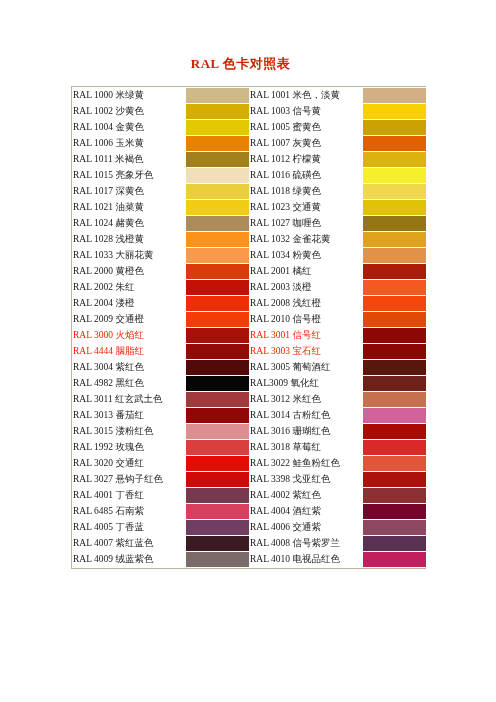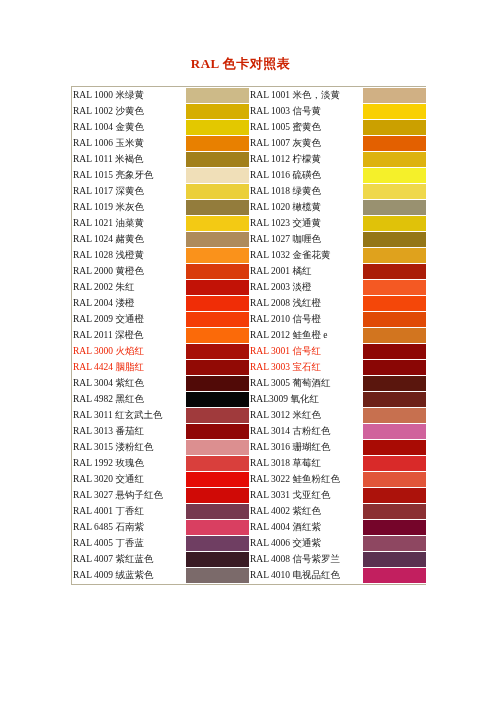--- a/index.html
+++ b/index.html
@@ -157,30 +157,20 @@
             <td class="label">RAL 1017 深黄色</td>
             <td class="swatch">
               <span class="sw" style="background: rgb(235, 207, 58);"></span>
             </td>
             <td class="label">RAL 1018 绿黄色</td>
             <td class="swatch">
               <span class="sw" style="background: rgb(239, 216, 75);"></span>
             </td>
           </tr>
           <tr>
-            <td class="label">RAL 1019 米灰色</td>
-            <td class="swatch">
-              <span class="sw" style="background: rgb(147, 124, 60);"></span>
-            </td>
-            <td class="label">RAL 1020 橄榄黄</td>
-            <td class="swatch">
-              <span class="sw" style="background: rgb(153, 145, 112);"></span>
-            </td>
-          </tr>
-          <tr>
             <td class="label">RAL 1021 油菜黄</td>
             <td class="swatch">
               <span class="sw" style="background: rgb(243, 202, 20);"></span>
             </td>
             <td class="label">RAL 1023 交通黄</td>
             <td class="swatch">
               <span class="sw" style="background: rgb(224, 194, 9);"></span>
             </td>
           </tr>
           <tr>
@@ -197,20 +187,30 @@
             <td class="label">RAL 1028 浅橙黄</td>
             <td class="swatch">
               <span class="sw" style="background: rgb(250, 146, 27);"></span>
             </td>
             <td class="label">RAL 1032 金雀花黄</td>
             <td class="swatch">
               <span class="sw" style="background: rgb(223, 162, 29);"></span>
             </td>
           </tr>
           <tr>
+            <td class="label">RAL 1033 大丽花黄</td>
+            <td class="swatch">
+              <span class="sw" style="background: rgb(247, 155, 72);"></span>
+            </td>
+            <td class="label">RAL 1034 粉黄色</td>
+            <td class="swatch">
+              <span class="sw" style="background: rgb(225, 146, 72);"></span>
+            </td>
+          </tr>
+          <tr>
             <td class="label">RAL 2000 黄橙色</td>
             <td class="swatch">
               <span class="sw" style="background: rgb(217, 59, 11);"></span>
             </td>
             <td class="label">RAL 2001 橘红</td>
             <td class="swatch">
               <span class="sw" style="background: rgb(171, 29, 8);"></span>
             </td>
           </tr>
           <tr>
@@ -237,41 +237,31 @@
             <td class="label">RAL 2009 交通橙</td>
             <td class="swatch">
               <span class="sw" style="background: rgb(244, 61, 6);"></span>
             </td>
             <td class="label">RAL 2010 信号橙</td>
             <td class="swatch">
               <span class="sw" style="background: rgb(224, 74, 6);"></span>
             </td>
           </tr>
           <tr>
-            <td class="label">RAL 2011 深橙色</td>
-            <td class="swatch">
-              <span class="sw" style="background: rgb(251, 106, 9);"></span>
-            </td>
-            <td class="label">RAL 2012 鲑鱼橙 e</td>
-            <td class="swatch">
-              <span class="sw" style="background: rgb(210, 117, 31);"></span>
-            </td>
-          </tr>
-          <tr>
             <td class="label red">RAL 3000 火焰红</td>
             <td class="swatch">
               <span class="sw" style="background: rgb(167, 16, 7);"></span>
             </td>
             <td class="label red">RAL 3001 信号红</td>
             <td class="swatch">
               <span class="sw" style="background: rgb(142, 7, 4);"></span>
             </td>
           </tr>
           <tr>
-            <td class="label red">RAL 4424 胭脂红</td>
+            <td class="label red">RAL 4444 胭脂红</td>
             <td class="swatch">
               <span class="sw" style="background: rgb(146, 10, 5);"></span>
             </td>
             <td class="label red">RAL 3003 宝石红</td>
             <td class="swatch">
               <span class="sw" style="background: rgb(138, 6, 5);"></span>
             </td>
           </tr>
           <tr>
             <td class="label">RAL 3004 紫红色</td>
@@ -341,21 +331,21 @@
             <td class="label">RAL 3022 鲑鱼粉红色</td>
             <td class="swatch">
               <span class="sw" style="background: rgb(225, 85, 57);"></span>
             </td>
           </tr>
           <tr>
             <td class="label">RAL 3027 悬钩子红色</td>
             <td class="swatch">
               <span class="sw" style="background: rgb(208, 10, 6);"></span>
             </td>
-            <td class="label">RAL 3031 戈亚红色</td>
+            <td class="label">RAL 3398 戈亚红色</td>
             <td class="swatch">
               <span class="sw" style="background: rgb(172, 18, 11);"></span>
             </td>
           </tr>
           <tr>
             <td class="label">RAL 4001 丁香红</td>
             <td class="swatch">
               <span class="sw" style="background: rgb(118, 57, 79);"></span>
             </td>
             <td class="label">RAL 4002 紫红色</td>

